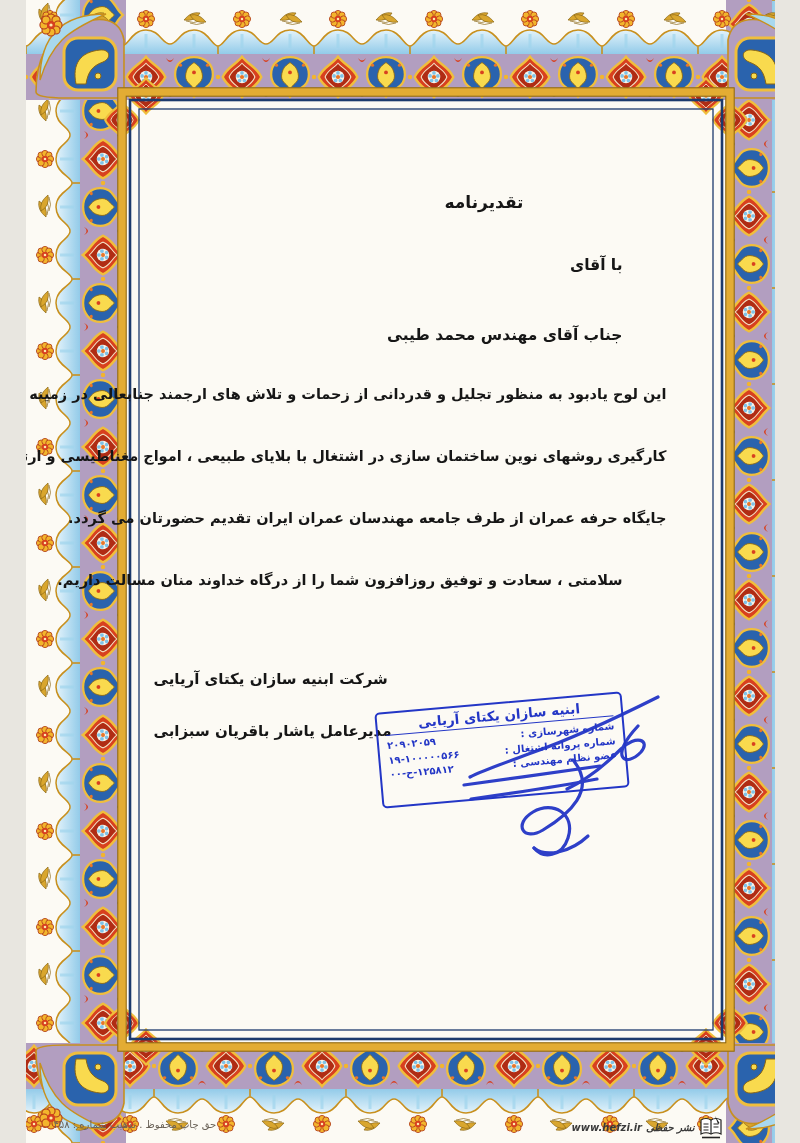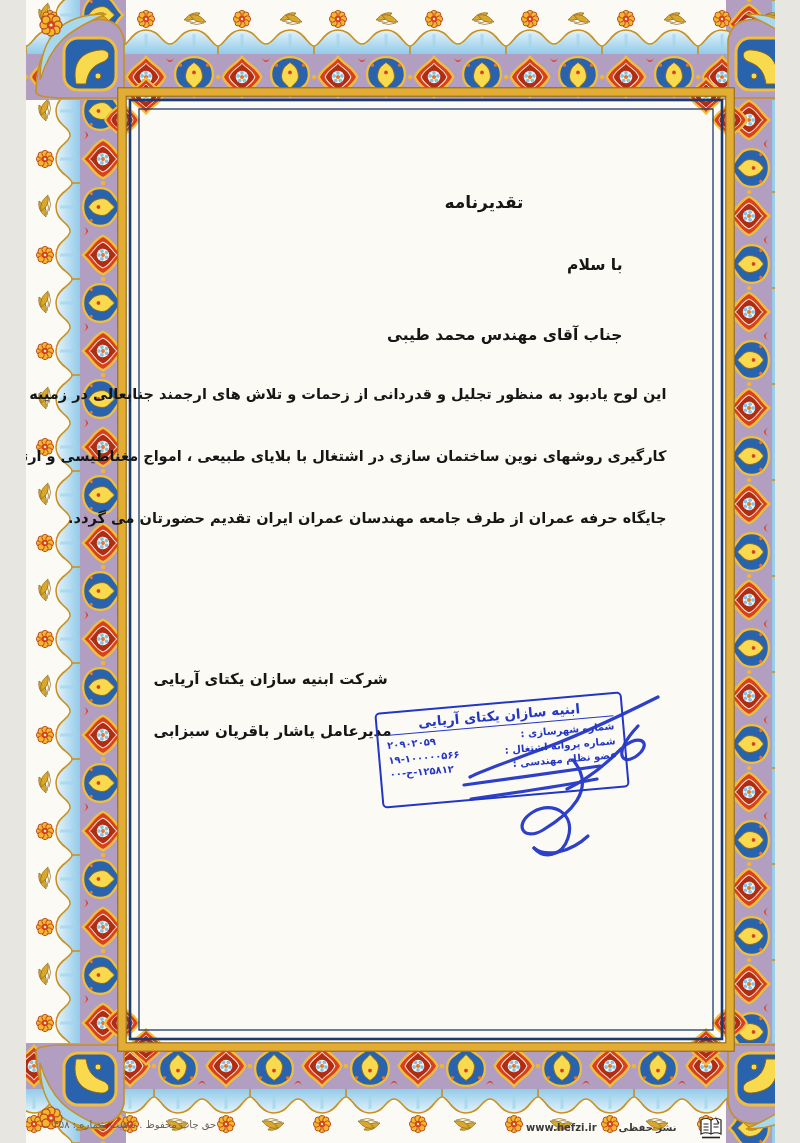--- a/index.html
+++ b/index.html
@@ -38,22 +38,22 @@
   }
   .stamp-row{display:flex;justify-content:space-between;align-items:baseline;
     font-size:10px;font-weight:700;line-height:14.5px;direction:rtl;}
   .stamp-label{white-space:nowrap;}
   .stamp-value{direction:ltr;unicode-bidi:bidi-override;white-space:nowrap;letter-spacing:.5px;}
   .signature-svg{position:absolute;left:0;top:0;z-index:4;}
   .foot-left{
     position:absolute;left:28px;top:1119px;font-size:10px;font-weight:400;color:#6a6258;white-space:nowrap;
   }
   .foot-right{
-    position:absolute;right:52px;top:1114px;display:flex;align-items:center;gap:22px;
-    font-size:10px;font-weight:700;color:#3a3a3a;direction:ltr;
+    position:absolute;right:52px;top:1114px;display:flex;align-items:center;gap:4px;
+    font-size:10px;font-weight:700;color:#3a3a3a;direction:ltr;font-style:italic;
   }
   .foot-right .fa{font-size:10px;}
   .logo{width:24px;height:26px;display:block;}
 </style>
 </head>
 <body>
 
 <div class="page">
 
   <svg class="border-svg" width="800" height="1143" viewBox="0 0 800 1143" aria-hidden="true">
@@ -160,27 +160,28 @@
     <rect x="91.8" y="87.8" width="616.4" height="963.4" fill="none" stroke="#8a6614" stroke-width="1"></rect>
     <rect x="100.2" y="96.2" width="599.6" height="946.6" fill="none" stroke="#8a6614" stroke-width="1"></rect>
     <rect x="104" y="100" width="592" height="939" fill="none" stroke="#1c3a6d" stroke-width="2.6"></rect>
     <rect x="113" y="109" width="574" height="921" fill="none" stroke="#1c3a6d" stroke-width="1.3"></rect>
   </svg>
 
   <div class="textlayer">
 
     <div class="doc-title fa">تقدیرنامه</div>
 
-    <div class="greeting fa">با سلام</div>
+    <div class="greeting fa">با آقای</div>
 
     <div class="recipient fa">جناب آقای مهندس محمد طیبی</div>
 
     <div class="bodyline bl0 fa">این لوح یادبود به منظور تجلیل و قدردانی از زحمات و تلاش های ارجمند جنابعالی در زمینه به</div>
     <div class="bodyline bl1 fa">کارگیری روشهای نوین ساختمان سازی در اشتغال با بلایای طبیعی ، امواج مغناطیسی و ارتقاء</div>
     <div class="bodyline bl2 fa">جایگاه حرفه عمران از طرف جامعه مهندسان عمران ایران تقدیم حضورتان می گردد.</div>
+    <div class="bodyline bl3 fa">سلامتی ، سعادت و توفیق روزافزون شما را از درگاه خداوند منان مسالت داریم.</div>
 
     <div class="issuer company fa">شرکت ابنیه سازان یکتای آریایی</div>
     <div class="issuer signatory fa">مدیرعامل یاشار باقریان سبزابی</div>
 
     <div class="stamp">
       <div class="stamp-title fa">ابنیه سازان یکتای آریایی</div>
       <div class="stamp-row">
         <span class="stamp-label fa">شماره شهرسازی :</span>
         <span class="stamp-value">۲۰۹۰۲۰۵۹</span>
       </div>

